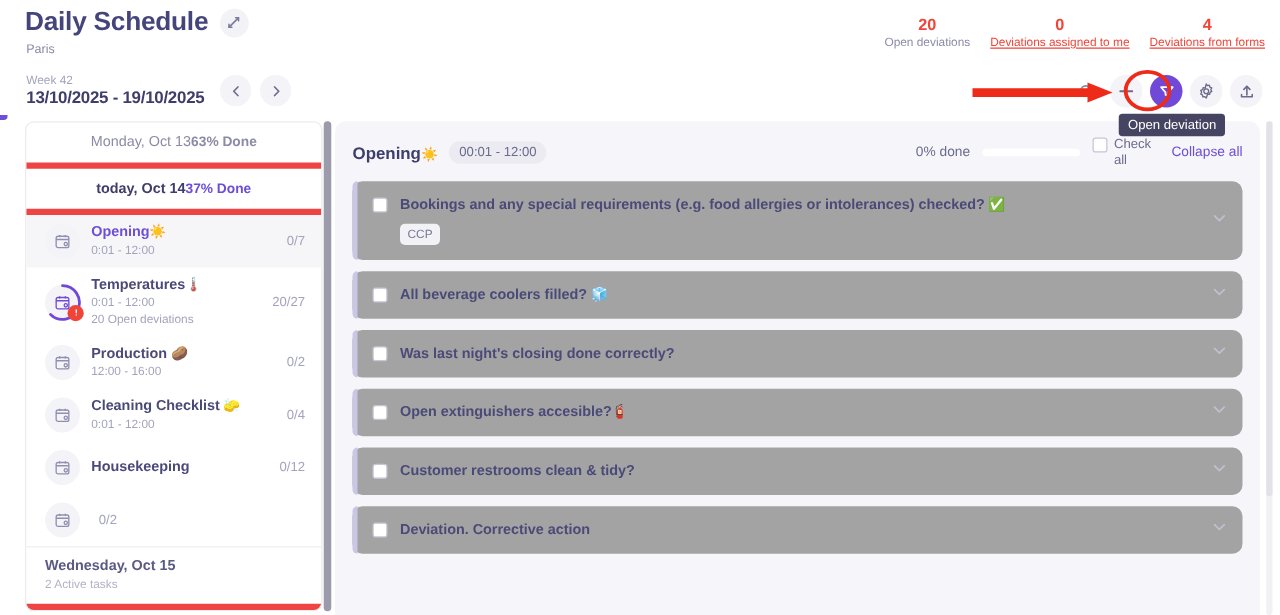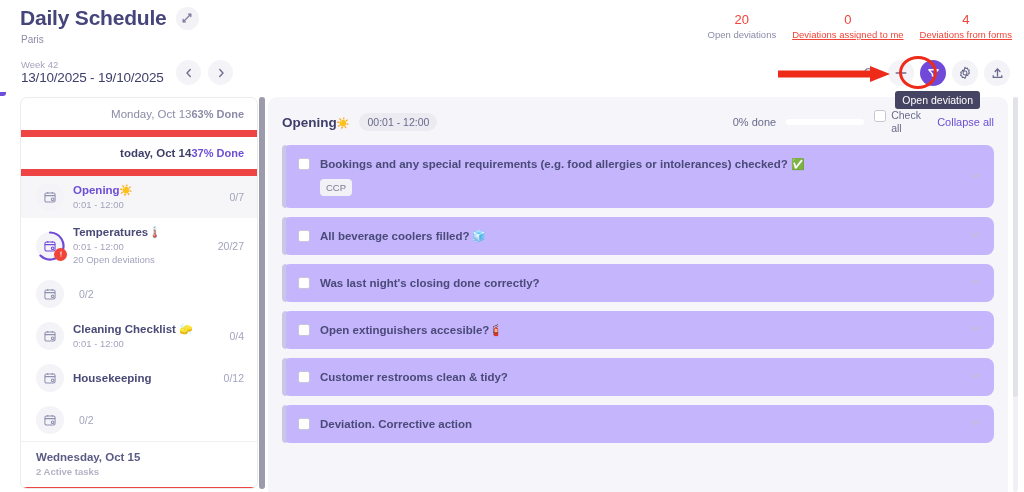--- a/index.html
+++ b/index.html
@@ -21,32 +21,32 @@
   .header { position: absolute; left: 0; top: 0; width: 1024px; height: 92px; background: #fff; }
   .title-row { position: absolute; left: 20px; top: 6px; display: flex; align-items: center; gap: 9px; }
   .page-title { font-size: 21px; font-weight: bold; color: #45457c; letter-spacing: -0.2px; }
   .expand-btn {
     width: 23px; height: 23px; border-radius: 50%; background: #f2f2f7;
     display: flex; align-items: center; justify-content: center; cursor: pointer;
   }
   .subtitle { position: absolute; left: 21px; top: 34px; font-size: 10px; color: #8b8ba7; }
 
   .week-label { position: absolute; left: 21px; top: 59px; font-size: 9.5px; color: #a3a3bd; }
-  .date-range { position: absolute; left: 21px; top: 70px; font-size: 13.5px; font-weight: normal; color: #3e3e6b; letter-spacing: -0.2px; }
+  .date-range { position: absolute; left: 21px; top: 70px; font-size: 13.5px; font-weight: bold; color: #3e3e6b; letter-spacing: -0.2px; }
 
   .nav-arrows { position: absolute; left: 176px; top: 60px; display: flex; gap: 7px; }
   .nav-btn {
     width: 25px; height: 25px; border-radius: 50%; background: #f3f3f8;
     display: flex; align-items: center; justify-content: center; cursor: pointer;
   }
 
   
   .stats { position: absolute; right: 4px; top: 12px; display: flex; gap: 0px; align-items: flex-start; }
   .stat { padding: 0 8px; text-align: center; }
-  .stat-num { font-size: 13px; font-weight: normal; color: #f04438; line-height: 16px; }
+  .stat-num { font-size: 13px; font-weight: bold; color: #f04438; line-height: 16px; }
   .stat-lbl { font-size: 9.5px; color: #8b8ba7; line-height: 14px; }
   .stat-lbl.link { color: #f04438; text-decoration: underline; cursor: pointer; }
 
   
   .toolbar { position: absolute; right: 14px; top: 60px; display: flex; gap: 6px; align-items: center; }
   .tb-btn {
     width: 26px; height: 26px; border-radius: 50%; background: #f3f3f8;
     display: flex; align-items: center; justify-content: center; cursor: pointer;
   }
   .tb-btn.accent { background: #7049d8; }
@@ -67,28 +67,28 @@
   }
   .anno-arrow { position: absolute; left: 776px; top: 64px; z-index: 30; pointer-events: none; }
 
   
   .sidebar {
     position: absolute; left: 20px; top: 97px; width: 238px; height: 392px;
     background: #fff; border: 1px solid #ececed; border-radius: 7px;
     overflow: hidden;
   }
   .day-header {
-    display: flex; justify-content: flex-end; align-items: center;
-    padding: 10px 13px; border-bottom: 7px solid #ef4444;
+    display: flex; justify-content: center; align-items: center;
+    padding: 10px 13px; border-bottom: 5px solid #ef4444;
   }
   .day-header .dname { font-size: 11.5px; color: #8b8ba7; }
   .day-header .dpct { font-size: 11px; color: #8b8ba7; font-weight: bold; }
   .day-header.today .dname { color: #3e3e6b; font-weight: bold; }
   .day-header.today .dpct { color: #6d4ed6; }
-  .day-header .dsub { font-size: 9.5px; color: #b3b3c6; margin-top: 3px; font-weight: bold; }
+  .day-header .dsub { font-size: 9.5px; color: #b3b3c6; margin-top: 3px; }
   .day-header.stacked { display: block; padding: 9px 13px 10px 15px; }
 
   .task-list { }
   .task-item {
     display: flex; align-items: center; padding: 7px 13px 7px 15px;
     cursor: pointer; min-height: 38px;
   }
   .task-item.active { background: #f6f6f9; }
   .t-icon-wrap { position: relative; width: 28px; height: 28px; flex: 0 0 28px; margin-right: 9px; }
   .t-icon-circle {
@@ -137,21 +137,21 @@
   .cb {
     width: 12px; height: 12px; border: 1.3px solid #c6c6d6; border-radius: 2.5px;
     background: #fff; flex: 0 0 12px; cursor: pointer; margin-top: 1px;
   }
   .check-all-lbl { font-size: 10.5px; color: #6a6a8c; width: 36px; line-height: 13px; }
   .collapse-all { font-size: 11px; color: #6d4ed6; cursor: pointer; }
 
   
   .cards { padding: 0 14px; }
   .card {
-    position: relative; background: #c4b5fd; border-radius: 8px;
+    position: relative; background: #a3a3a3; border-radius: 8px;
     margin-bottom: 9px; padding: 12px 34px 12px 16px;
     min-height: 35px;
   }
   .card::before {
     content: ""; position: absolute; left: 0; top: 0; bottom: 0; width: 4px;
     background: #c9c6e6; border-radius: 8px 0 0 8px;
   }
   .card-row { display: flex; align-items: flex-start; gap: 10px; }
   .card-text { font-size: 11.5px; font-weight: bold; color: #4a4a78; line-height: 14px; padding-top: 0px; }
   .tag {
@@ -328,20 +328,24 @@
       <div class="task-item">
         <div class="t-icon-wrap">
           <div class="t-icon-circle">
             <svg width="14" height="14" viewBox="0 0 16 16" fill="none" stroke="#8f8fb0" stroke-width="1.2" stroke-linejoin="round">
                 <rect x="2.2" y="3.4" width="11.6" height="10.4" rx="1.8"></rect>
                 <path d="M2.2 6.4h11.6M5.4 2.2v2.2M10.6 2.2v2.2"></path>
                 <circle cx="11" cy="10.6" r="1.5"></circle>
               </svg>
           </div>
         </div>
+        <div class="t-body">
+          <div class="t-title"><span>Production</span> <span class="emoji">🥔</span></div>
+          <div class="t-time">12:00 - 16:00</div>
+        </div>
         <div class="t-count">0/2</div>
       </div>
 
       <div class="task-item">
         <div class="t-icon-wrap">
           <div class="t-icon-circle">
             <svg width="14" height="14" viewBox="0 0 16 16" fill="none" stroke="#8f8fb0" stroke-width="1.2" stroke-linejoin="round">
                 <rect x="2.2" y="3.4" width="11.6" height="10.4" rx="1.8"></rect>
                 <path d="M2.2 6.4h11.6M5.4 2.2v2.2M10.6 2.2v2.2"></path>
                 <circle cx="11" cy="10.6" r="1.5"></circle>

